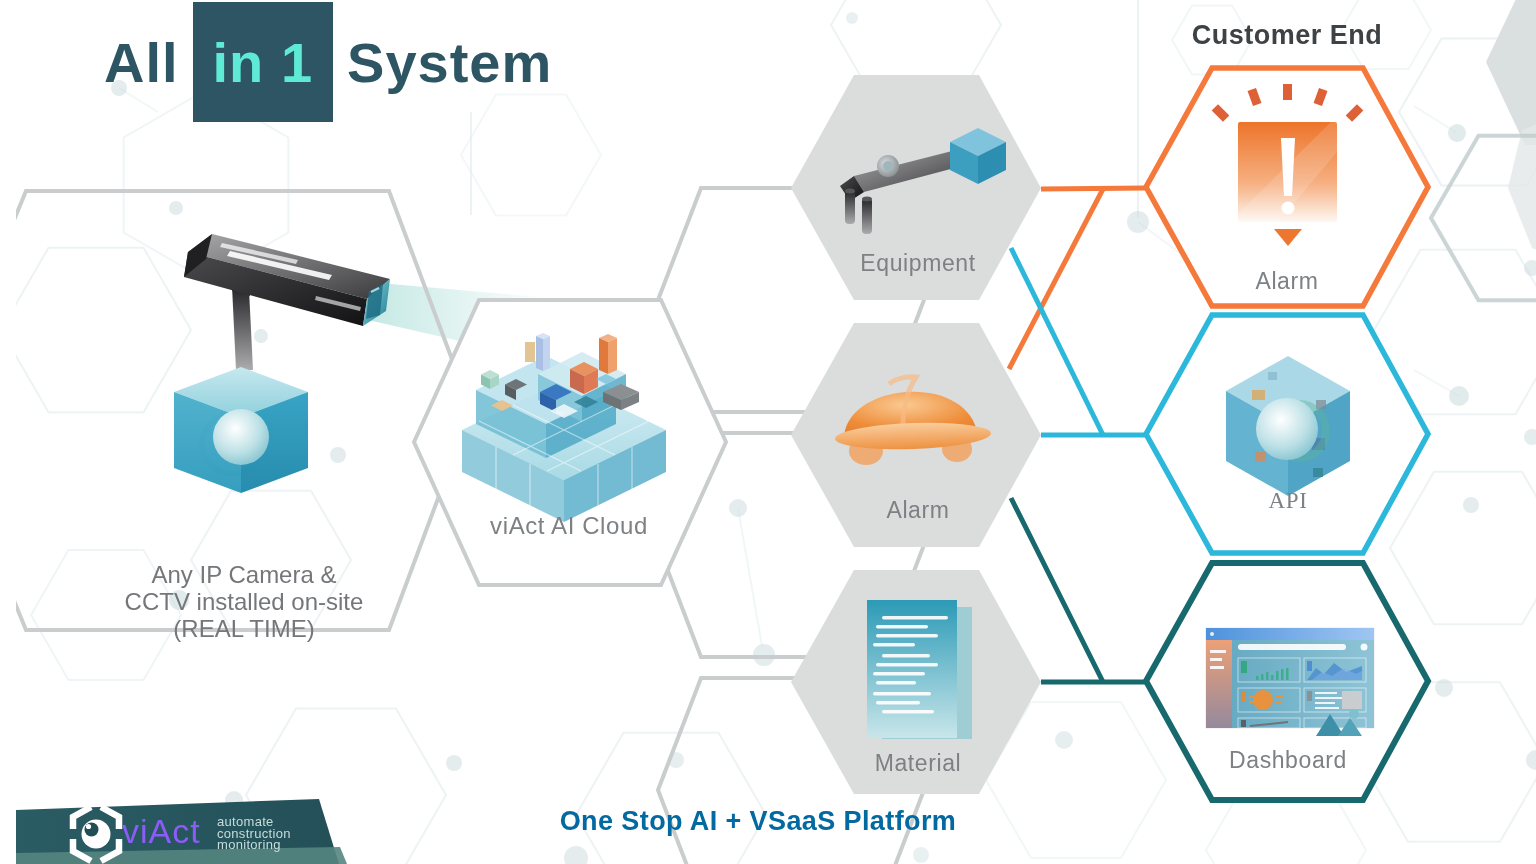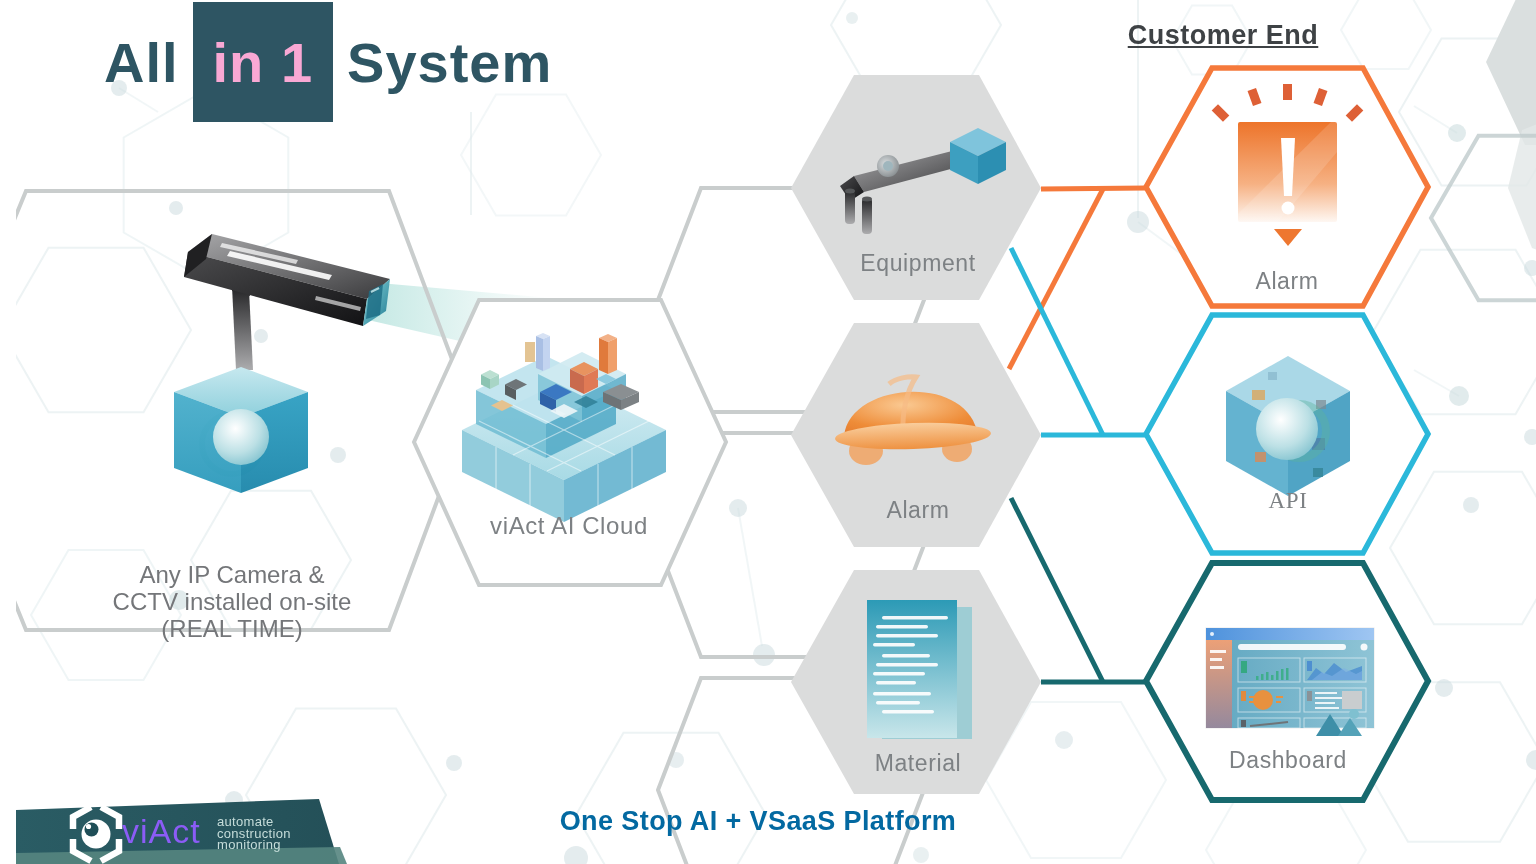--- a/index.html
+++ b/index.html
@@ -2,21 +2,21 @@
 <html><head>
 <meta charset="utf-8">
 <style>
   html,body{margin:0;padding:0;background:#fff;}
   .stage{position:relative;width:1536px;height:864px;overflow:hidden;background:#ffffff;
          font-family:"Liberation Sans",sans-serif;margin-left:16px;}
   .abs{position:absolute;}
   svg.layer{position:absolute;left:0;top:0;}
   .title-row{left:88px;top:2px;height:120px;display:flex;align-items:center;
              font-weight:bold;font-size:56px;color:#2E5563;letter-spacing:1px;}
-  .title-box{background:#2E5563;color:#f9a8d4;height:120px;display:flex;align-items:center;
+  .title-box{background:#2E5563;color:#5eead4;height:120px;display:flex;align-items:center;
              padding:0 20px;margin:0 14px;}
   .heading{font-weight:bold;font-size:27px;color:#3E4245;text-align:center;letter-spacing:.5px;}
   .hex-label{font-size:23px;color:#7D8184;text-align:center;letter-spacing:.6px;}
   .caption{font-size:24px;line-height:27px;color:#747679;text-align:center;}
   .tagline{font-weight:bold;font-size:27px;color:#0369a1;text-align:center;letter-spacing:.4px;}
   .brand{font-size:34px;color:#8b5cf6;letter-spacing:1px;}
   .brand-sub{font-size:13px;line-height:11.5px;color:#C6DDDA;letter-spacing:.3px;}
 </style>
 </head>
 <body>
@@ -417,23 +417,23 @@
 </svg>
 
 <div class="abs title-row">
   <span>All</span>
   <span class="title-box">
     <span>in 1</span>
   </span>
   <span>System</span>
 </div>
 
-<div class="abs heading" style="left:1076px;top:20px;width:262px;text-decoration:underline;">Customer End</div>
-
-<div class="abs caption" style="left:88px;top:561px;width:256px;">Any IP Camera &amp; CCTV installed on-site (REAL TIME)</div>
+<div class="abs heading" style="left:1140px;top:20px;width:262px;">Customer End</div>
+
+<div class="abs caption" style="left:100px;top:561px;width:256px;">Any IP Camera &amp; CCTV installed on-site (REAL TIME)</div>
 
 <div class="abs hex-label" style="left:428px;top:512px;width:250px;font-size:24px;">viAct AI Cloud</div>
 
 <div class="abs hex-label" style="left:802px;top:250px;width:200px;">Equipment</div>
 <div class="abs hex-label" style="left:802px;top:497px;width:200px;">Alarm</div>
 <div class="abs hex-label" style="left:802px;top:750px;width:200px;">Material</div>
 
 <div class="abs hex-label" style="left:1171px;top:268px;width:200px;">Alarm</div>
 <div class="abs hex-label" style="left:1172px;top:488px;width:200px;font-family:Liberation Serif, serif;">API</div>
 <div class="abs hex-label" style="left:1172px;top:747px;width:200px;">Dashboard</div>

